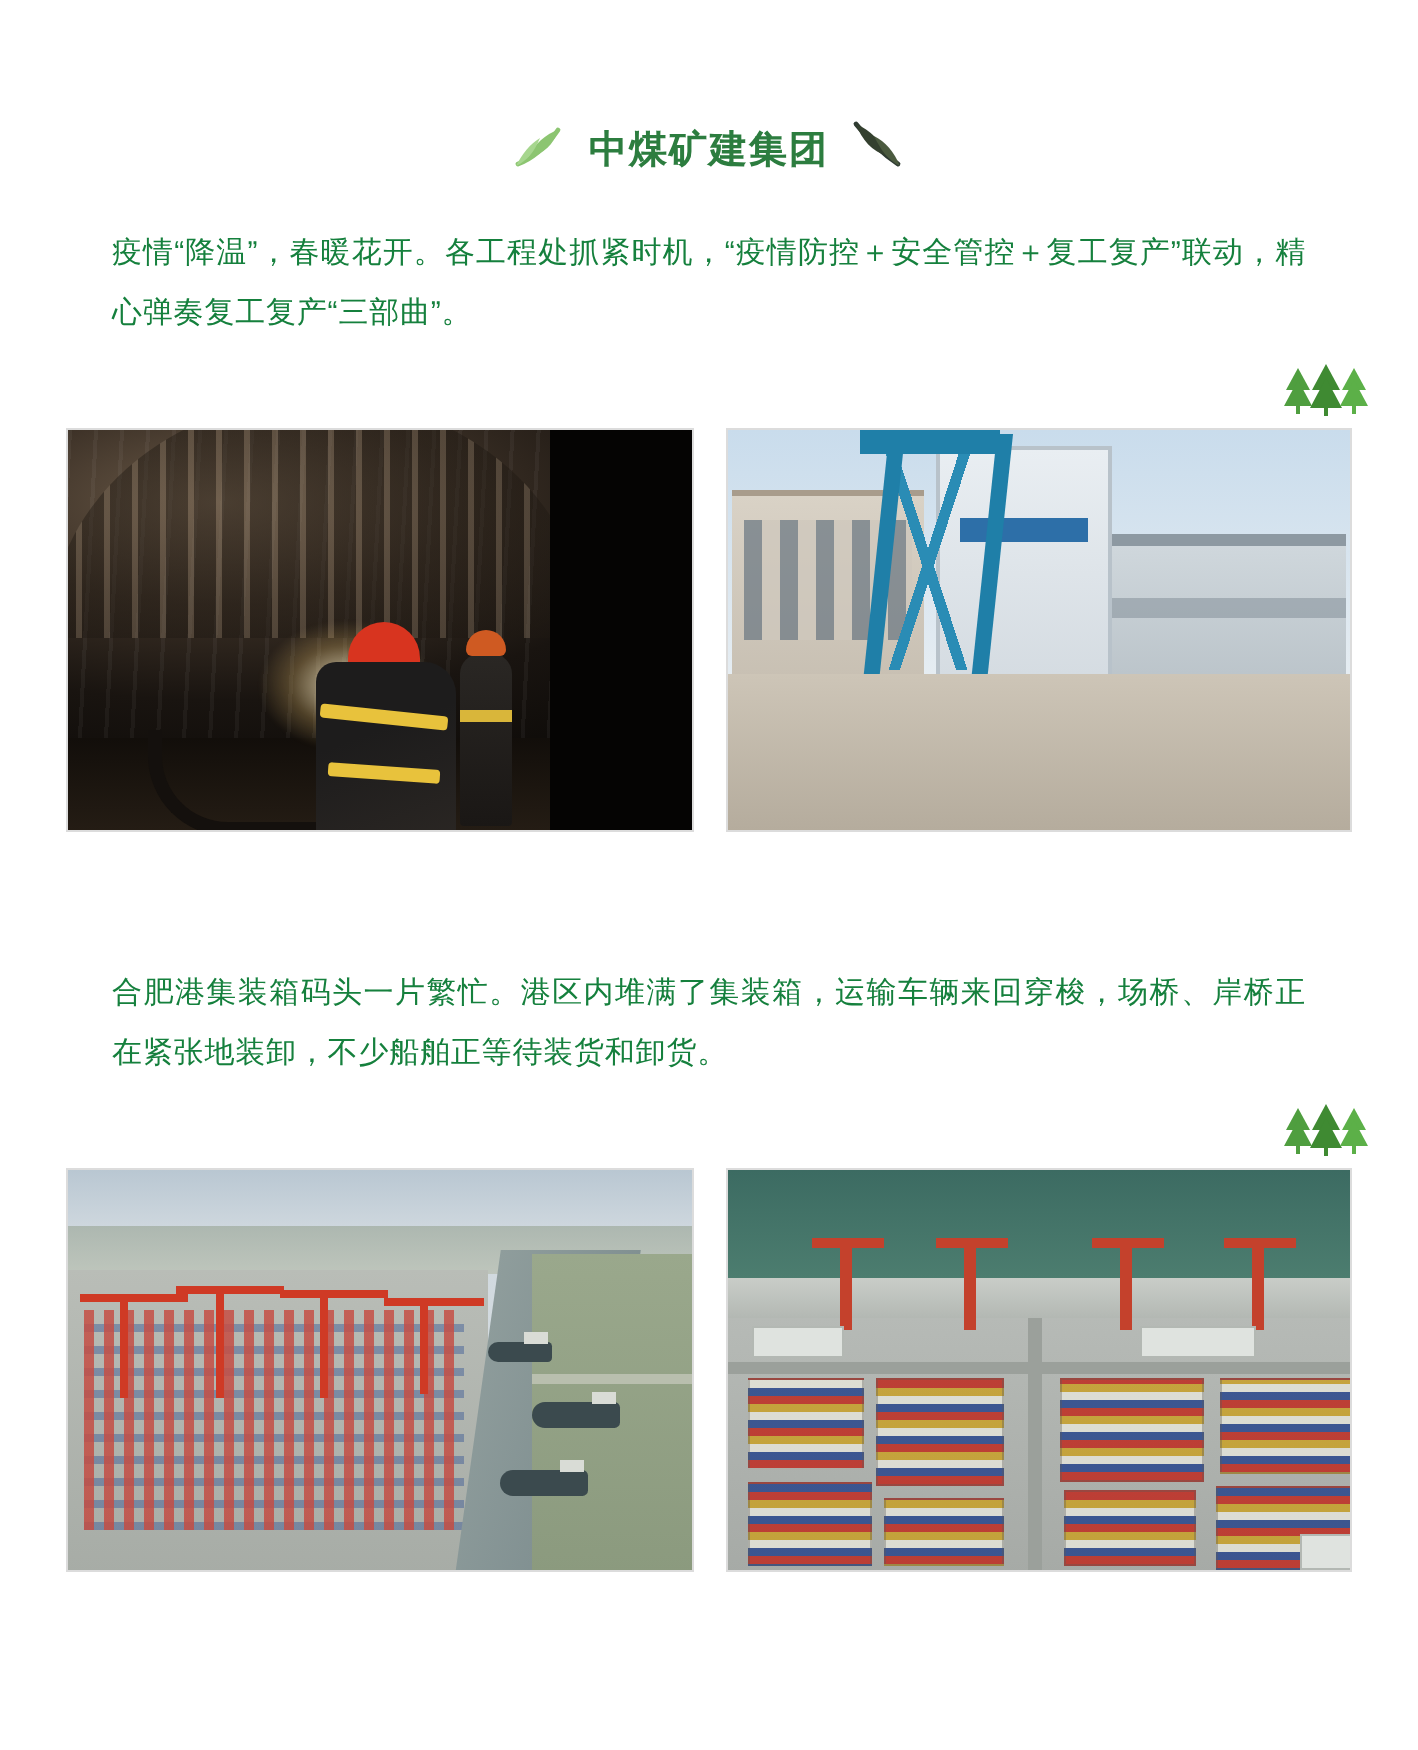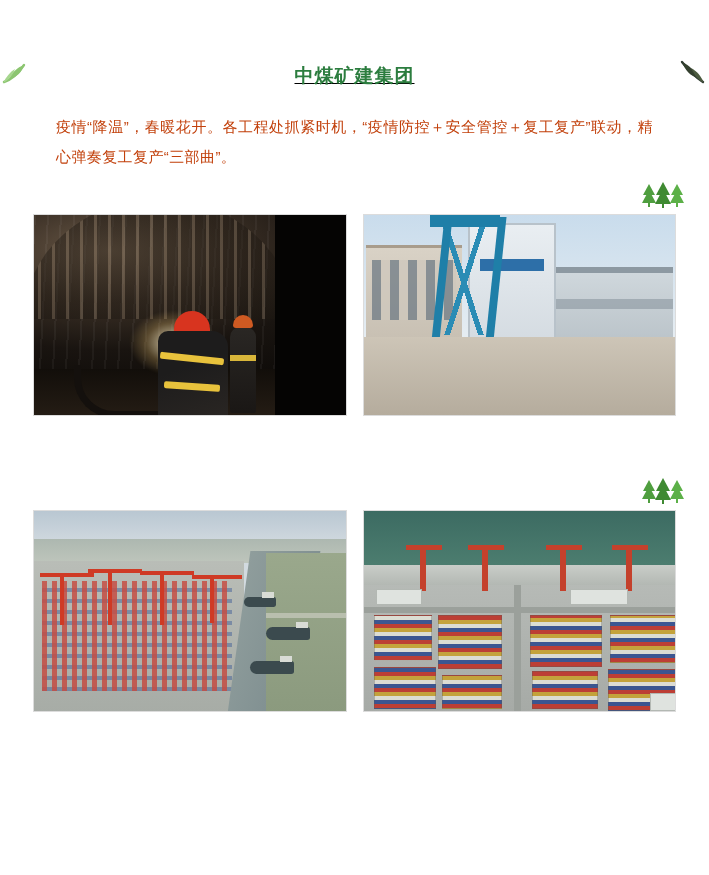--- a/index.html
+++ b/index.html
@@ -18,23 +18,22 @@
     width: 709px;
     height: 875px;
     box-sizing: border-box;
   }
 
   
   .section-head {
     position: relative;
     display: flex;
     align-items: center;
-    justify-content: space-between;
+    justify-content: center;
     height: 46px;
-    text-decoration: underline;
   }
   .section-head .title {
     font-size: 19px;
     font-weight: bold;
     color: #2c7d3f;
     letter-spacing: 1px;
     line-height: 1;
     padding: 0 6px;
   }
   .leaf-left, .leaf-right {
@@ -44,21 +43,21 @@
     flex: 0 0 auto;
   }
   .leaf-left svg, .leaf-right svg { display:block; }
   .leaf-right { transform: translateY(-2px); }
 
   
   .para {
     margin: 14px 56px 0 56px;
     font-size: 15px;
     line-height: 30px;
-    color: #c2410c;
+    color: #15803d;
     text-align: justify;
     letter-spacing: 0.4px;
   }
 
   
   .trees {
     display: flex;
     justify-content: flex-end;
     margin: 10px 24px 0 0;
     height: 26px;
@@ -372,20 +371,21 @@
           <div class="person" style="left:218px;"></div>
           <div class="person hat" style="left:254px;"></div>
         </div>
       </div>
     </div>
   </div>
 
   <div class="gap-1"></div>
 
 
+  <p class="para">合肥港集装箱码头一片繁忙。港区内堆满了集装箱，运输车辆来回穿梭，场桥、岸桥正在紧张地装卸，不少船舶正等待装货和卸货。</p>
 
   <div class="trees">
     <svg width="44" height="26" viewBox="0 0 44 26">
       <g fill="#4f9e3f">
         <path d="M8 2 L14 13 L2 13 Z"></path>
           <path d="M8 8 L15 21 L1 21 Z"></path>
           <rect x="7" y="20" width="2" height="5"></rect>
       </g>
       <g fill="#3f8a32">
         <path d="M22 0 L29 13 L15 13 Z"></path>

